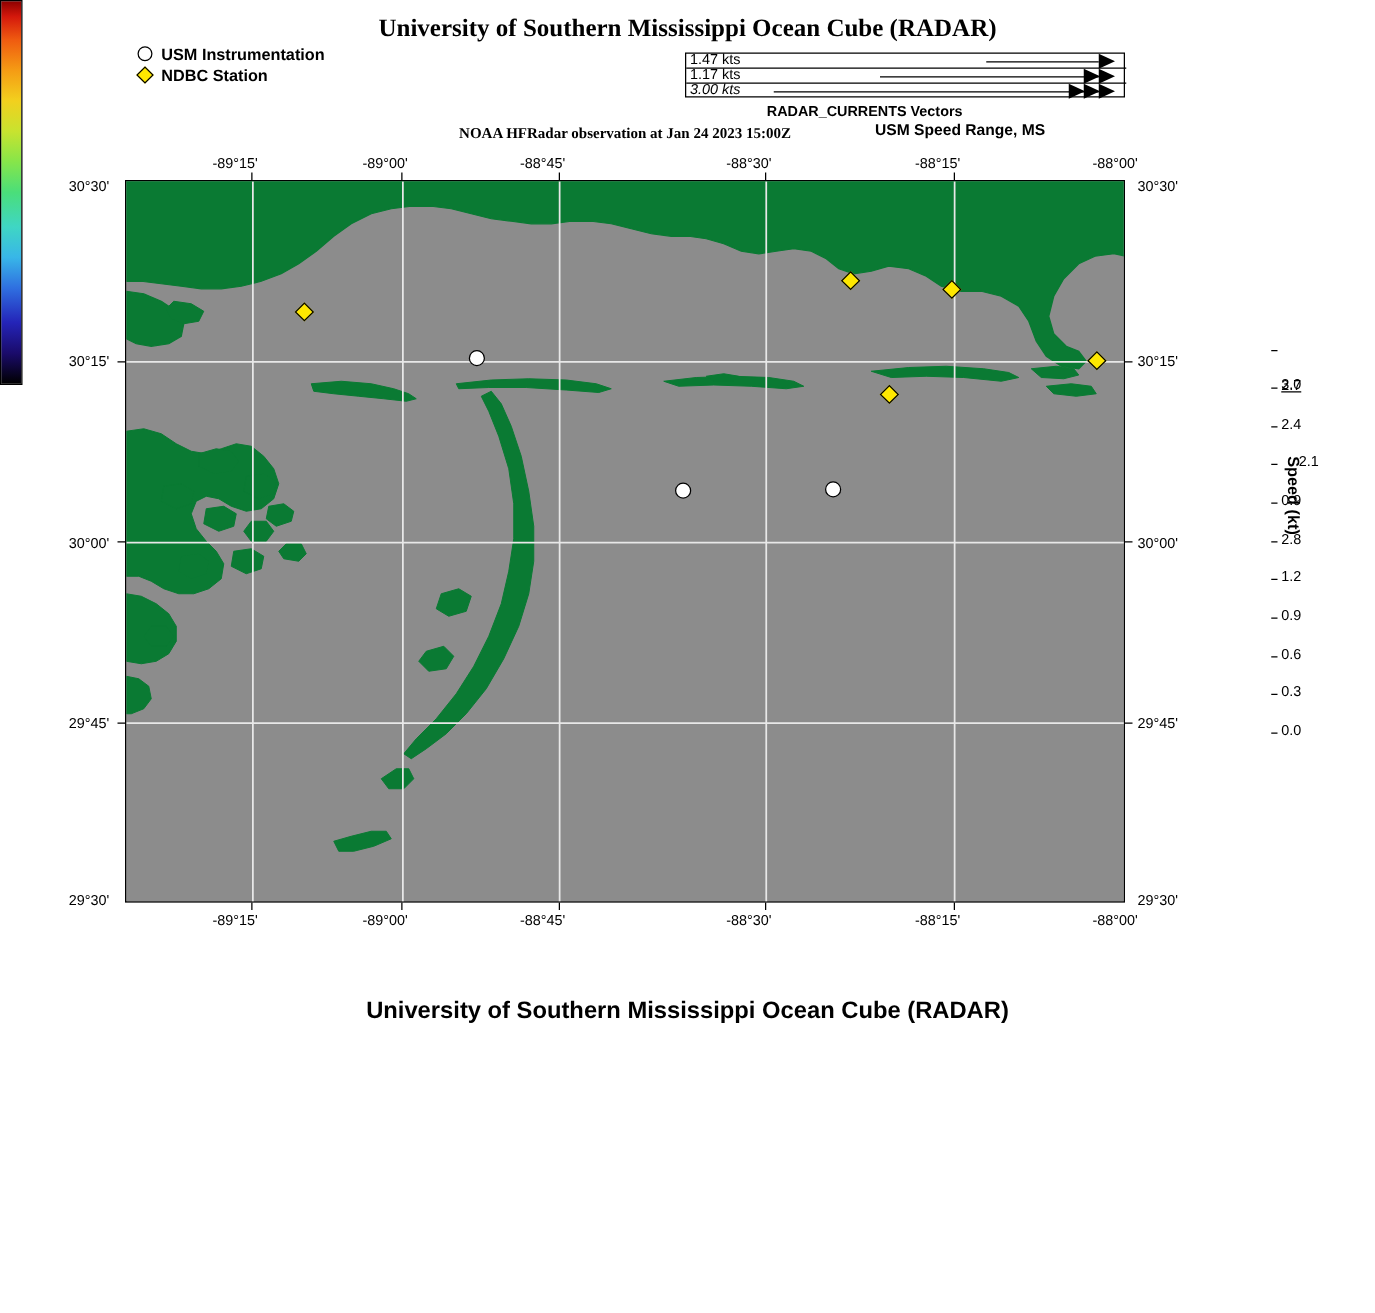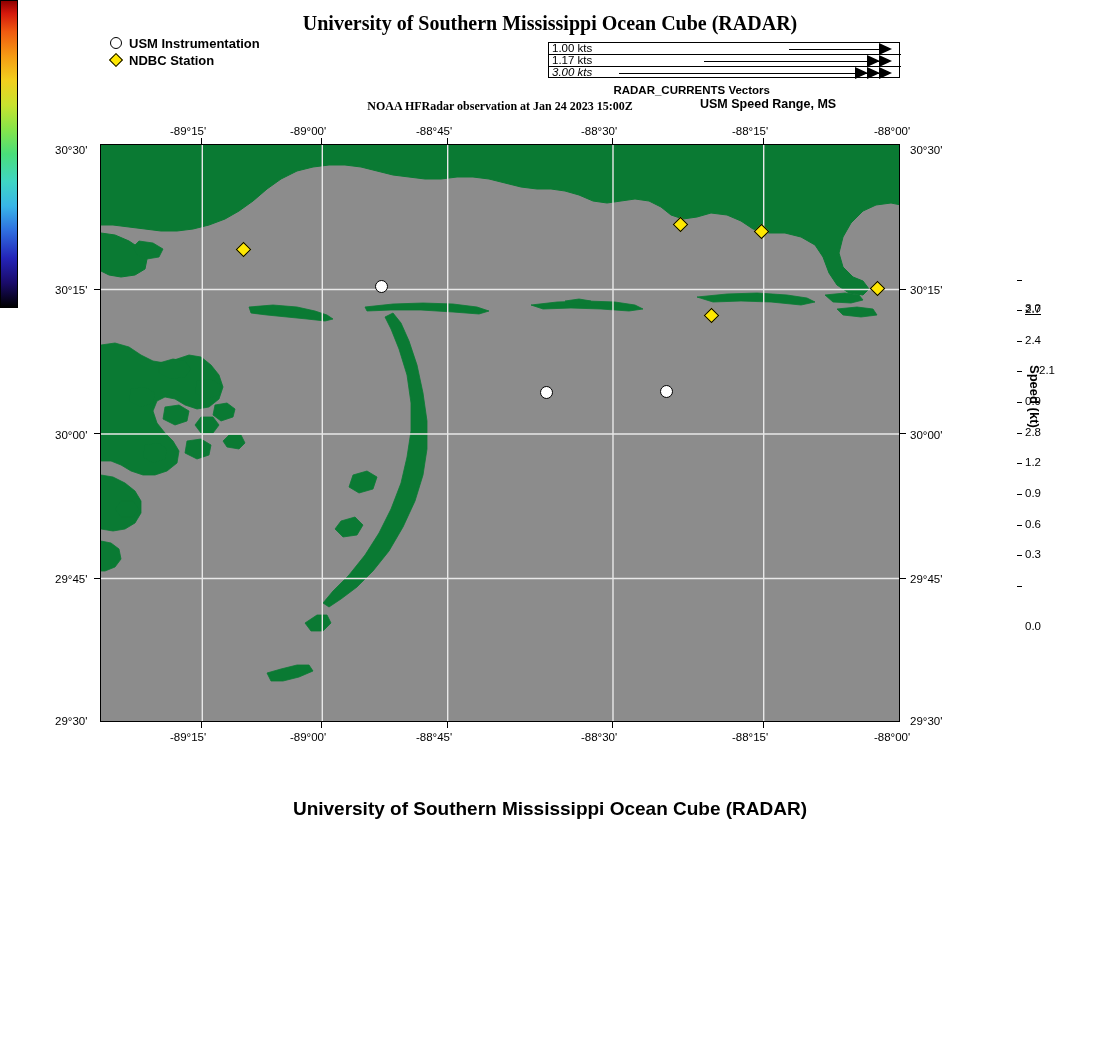--- a/index.html
+++ b/index.html
@@ -242,21 +242,21 @@
   <div class="legend-row">
     <span class="legend-sym">
         <span class="diamond-sym"></span>
       </span>
     <span class="legend-label">NDBC Station</span>
   </div>
 </div>
 
 <div class="abs" id="vector-key">
   <div class="vk-row" style="top:0px;">
-    <span class="vk-label">1.00 kts</span>
+    <span class="vk-label">1.47 kts</span>
     <span class="vk-line" style="left:240px; width:90px;"></span>
     <span class="vk-arrow" style="left:330px;"></span>
   </div>
   <div class="vk-row" style="top:12px;">
     <span class="vk-label">1.17 kts</span>
     <span class="vk-line" style="left:155px; width:175px;"></span>
     <span class="vk-arrow" style="left:330px;"></span>
     <span class="vk-arrow" style="left:318px;"></span>
   </div>
   <div class="vk-row last" style="top:24px;font-style:italic;">
@@ -443,15 +443,15 @@
 <div class="cb-lab" style="top:266px;margin-top:36px;">3.0</div>
 <div class="cb-lab" style="top:303px;text-decoration:underline;">2.7</div>
 <div class="cb-lab" style="top:334px;">2.4</div>
 <div class="cb-lab" style="top:364px;margin-left:14px;">2.1</div>
 <div class="cb-lab" style="top:395px;">0.9</div>
 <div class="cb-lab" style="top:426px;">2.8</div>
 <div class="cb-lab" style="top:456px;">1.2</div>
 <div class="cb-lab" style="top:487px;">0.9</div>
 <div class="cb-lab" style="top:518px;">0.6</div>
 <div class="cb-lab" style="top:548px;">0.3</div>
-<div class="cb-lab" style="top:579px;margin-top:41px;">0.0</div>
+<div class="cb-lab" style="top:579px;">0.0</div>
 
 <div id="colorbar-title">Speed (kt)</div>
 
 </body></html>

